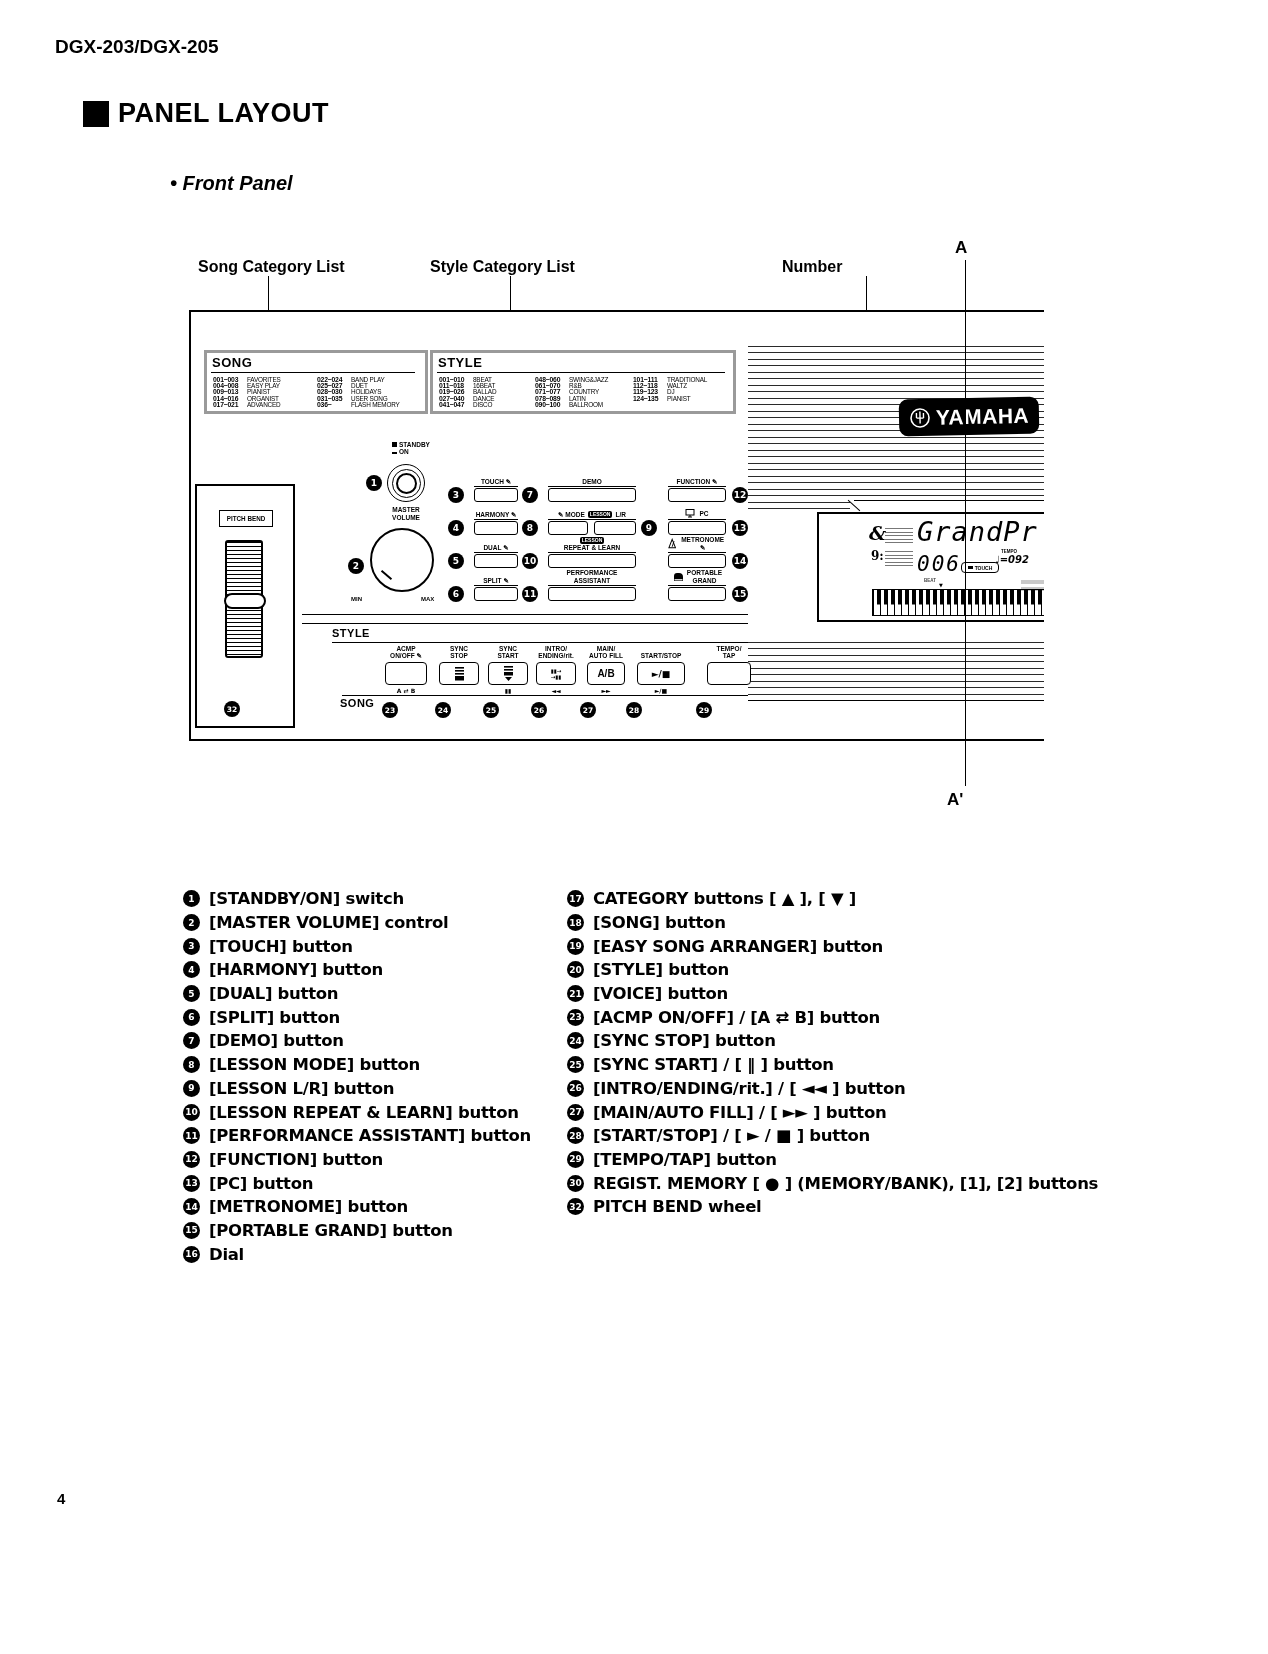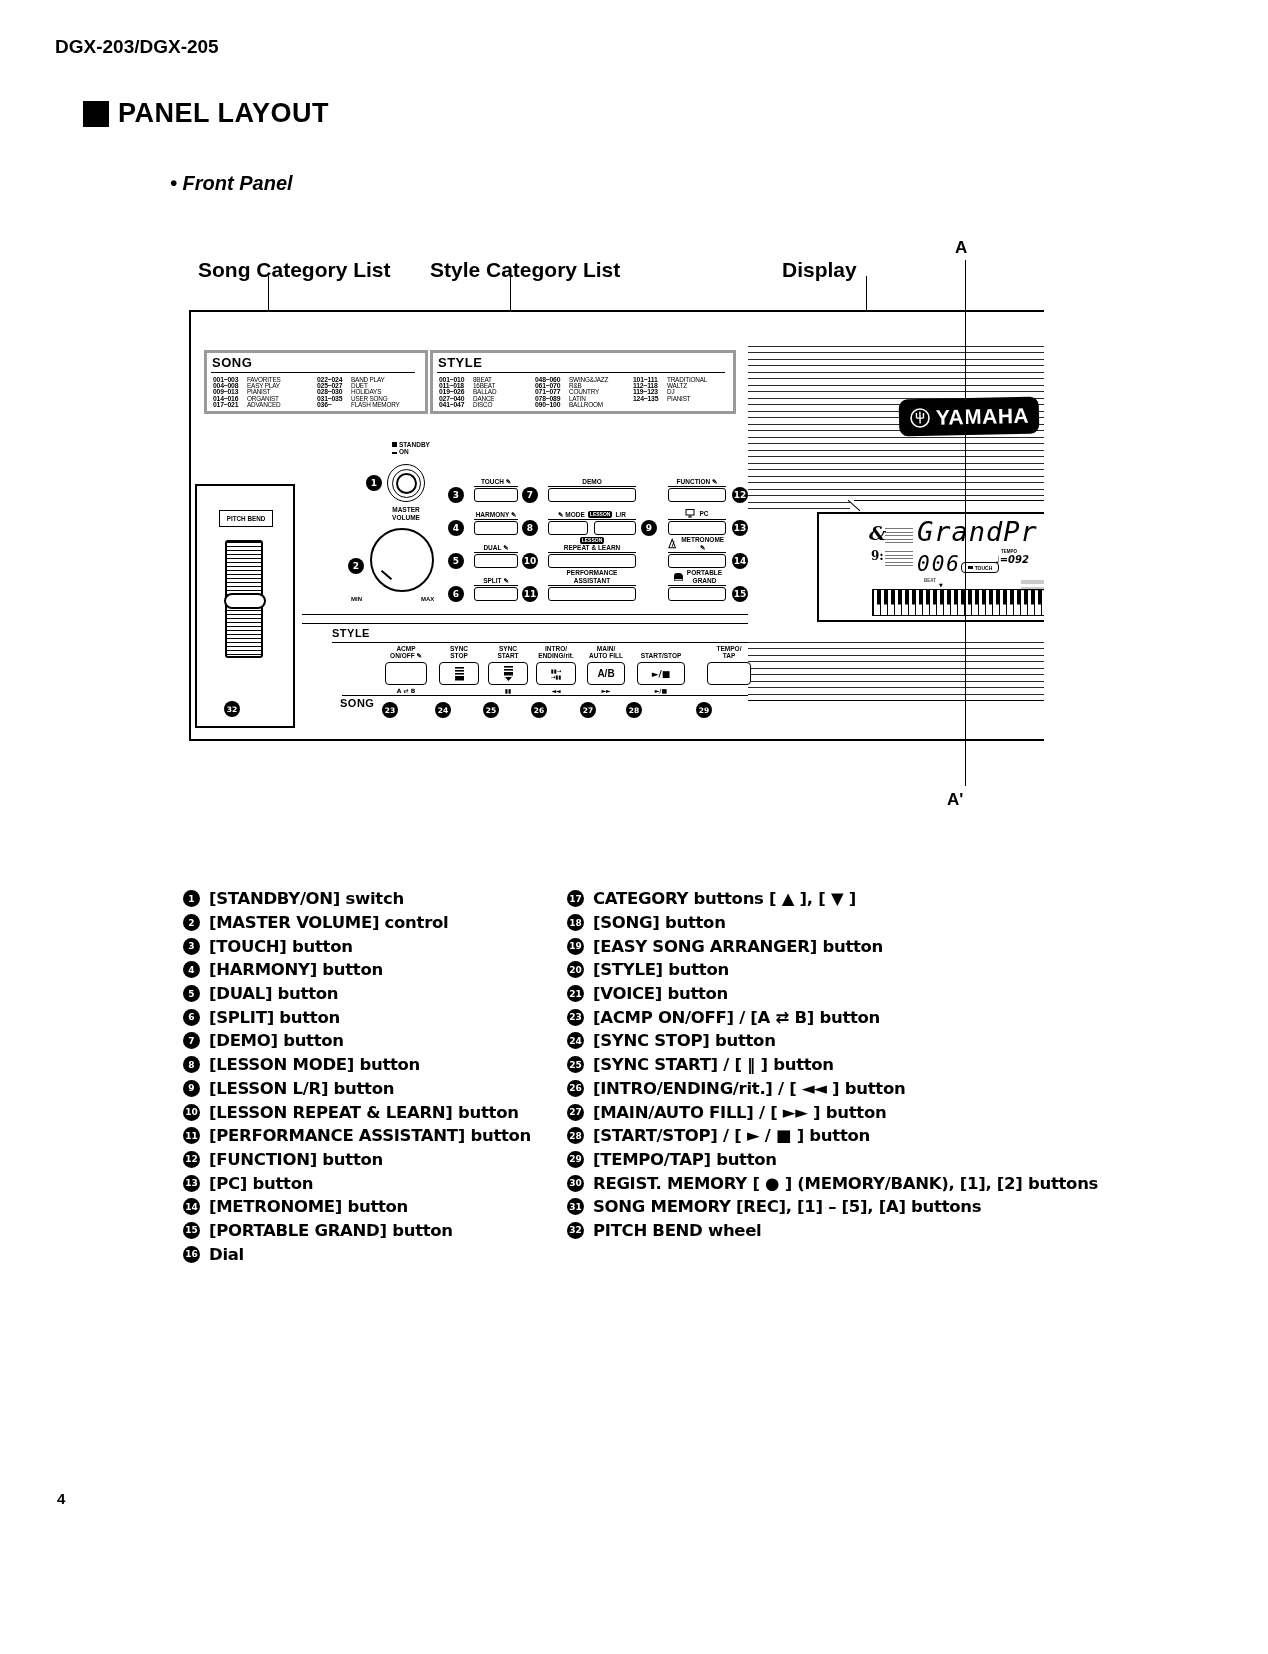--- a/index.html
+++ b/index.html
@@ -8,21 +8,21 @@
   .abs{position:absolute;}
   .b{font-weight:bold;}
   .ml{white-space:pre-line;}
   .glyph{font-family:"DejaVu Sans",sans-serif;}
   
   .model{font-size:19px;font-weight:bold;}
   .secttl{font-size:27px;font-weight:bold;letter-spacing:0.5px;}
   .secsq{width:26px;height:26px;background:#000;}
   .subttl{font-size:20px;font-weight:bold;}
   
-  .callout{font-size:21px;font-weight:bold;}
+  .callout{font-size:16px;font-weight:bold;}
   .vline{position:absolute;width:1px;background:#000;}
   .hline{position:absolute;height:1px;background:#000;}
   
   .panel{position:absolute;border:2px solid #000;border-right:0;background:#fff;}
   .catbox{position:absolute;border:3px solid #9a9a9a;background:#fff;}
   .cattl{font-size:13px;font-weight:bold;letter-spacing:0.5px;}
   .catrule{position:absolute;height:1px;background:#000;}
   .catcol{position:absolute;display:flex;flex-direction:column;}
   .catrow{display:flex;height:6.4px;align-items:center;}
   .catrow .r{font-size:6.8px;font-weight:bold;width:34px;flex:none;letter-spacing:-0.2px;}
@@ -87,21 +87,21 @@
 
   <div class="abs model" style="left:55px;top:36px;">DGX-203/DGX-205</div>
   <div class="abs secsq" style="left:83px;top:101px;"></div>
   <div class="abs secttl" style="left:118px;top:98px;">PANEL LAYOUT</div>
   <div class="abs subttl" style="left:170px;top:172px;font-style:italic;">
     <span>• </span><span>Front Panel</span>
   </div>
 
   <div class="abs callout" style="left:198px;top:258px;">Song Category List</div>
   <div class="abs callout" style="left:430px;top:258px;">Style Category List</div>
-  <div class="abs callout" style="left:782px;top:258px;">Display</div>
+  <div class="abs callout" style="left:782px;top:258px;">Number</div>
   <div class="abs callout" style="left:955px;top:238px;font-size:17px;">A</div>
   <div class="abs callout" style="left:947px;top:790px;font-size:17px;">A'</div>
   <div class="vline" style="left:268px;top:276px;height:72px;"></div>
   <div class="vline" style="left:510px;top:276px;height:72px;"></div>
   <div class="vline" style="left:866px;top:276px;height:236px;"></div>
 
   <div class="panel" style="left:189px;top:310px;width:853px;height:427px;">
 
     <div class="grille" style="left:557px;top:34px;width:296px;height:168px;"></div>
     <div class="grille" style="left:557px;top:330px;width:296px;height:54px;"></div>
@@ -584,24 +584,20 @@
       <div class="lrow">
         <span class="lnum">29</span>
         <span class="ltext">[TEMPO/TAP] button</span>
       </div>
 
       <div class="lrow">
         <span class="lnum">30</span>
         <span class="ltext">REGIST. MEMORY [ ● ] (MEMORY/BANK), [1], [2] buttons</span>
       </div>
 
-      <div class="lrow">
-        <span class="lnum">31</span>
-        <span class="ltext">SONG MEMORY [REC], [1] – [5], [A] buttons</span>
-      </div>
 
       <div class="lrow">
         <span class="lnum">32</span>
         <span class="ltext">PITCH BEND wheel</span>
       </div>
     </div>
 
   <div class="abs pagenum" style="left:57px;top:1490px;">4</div>
 </div>
 

